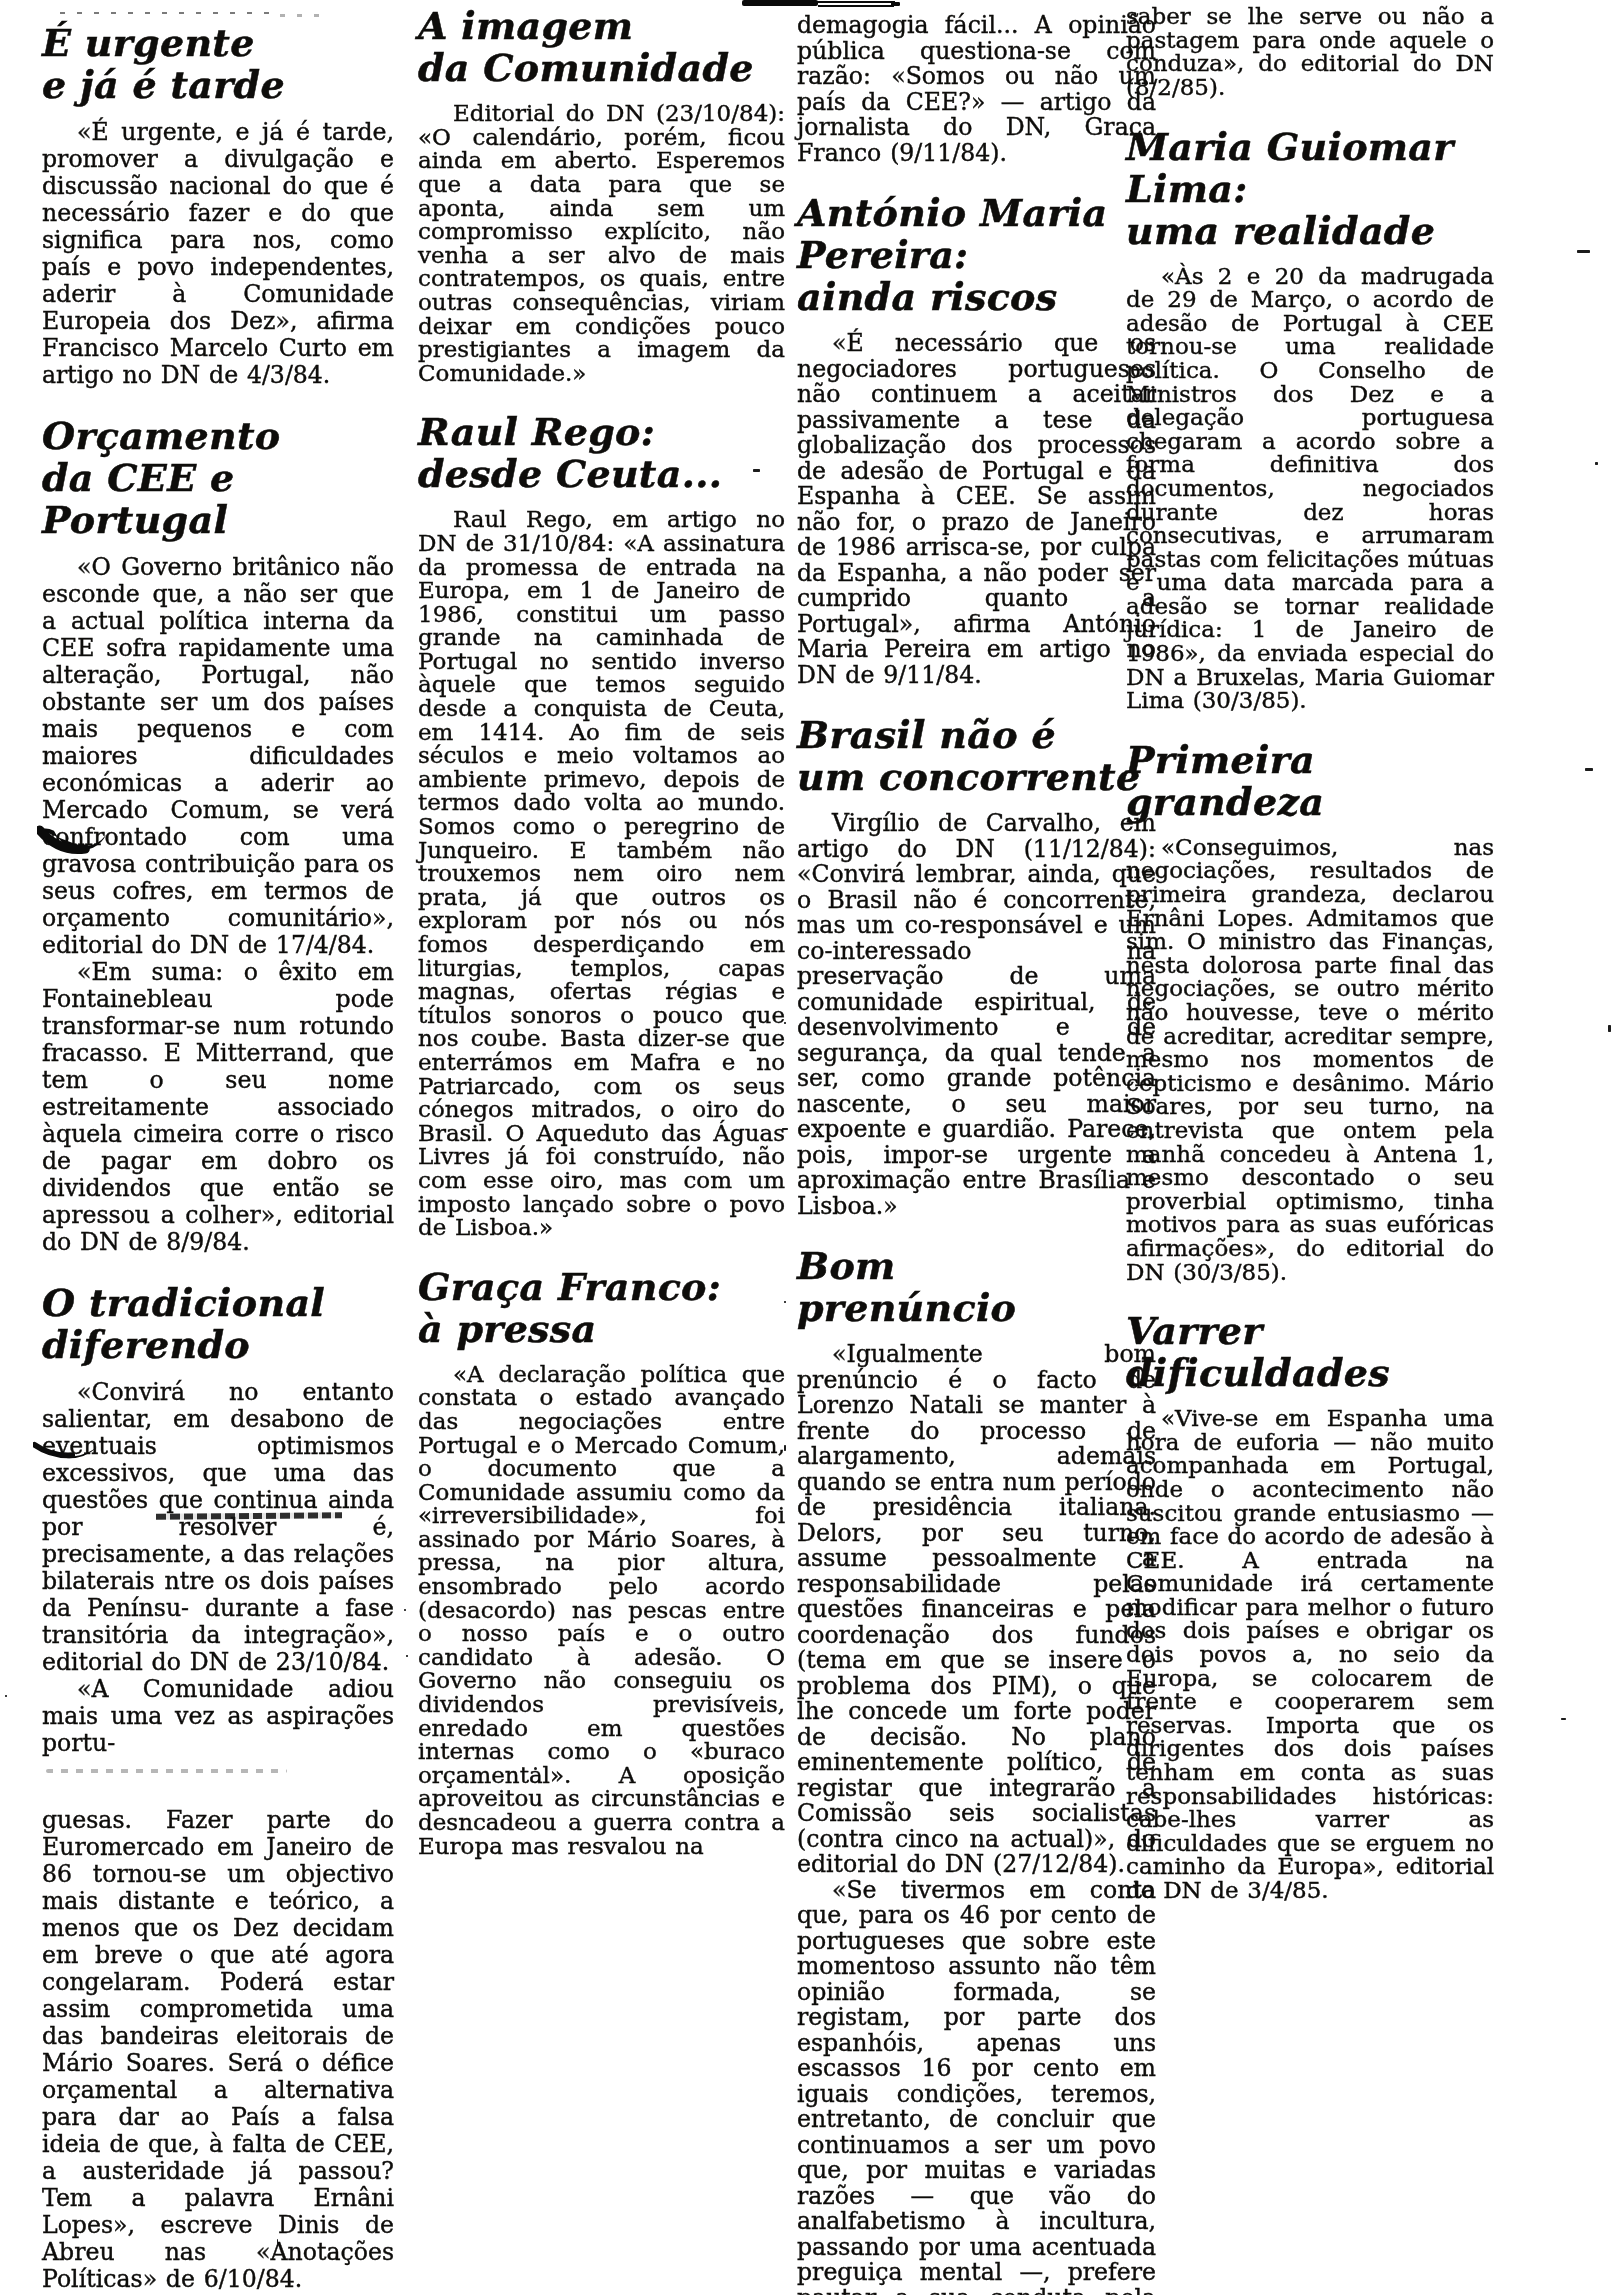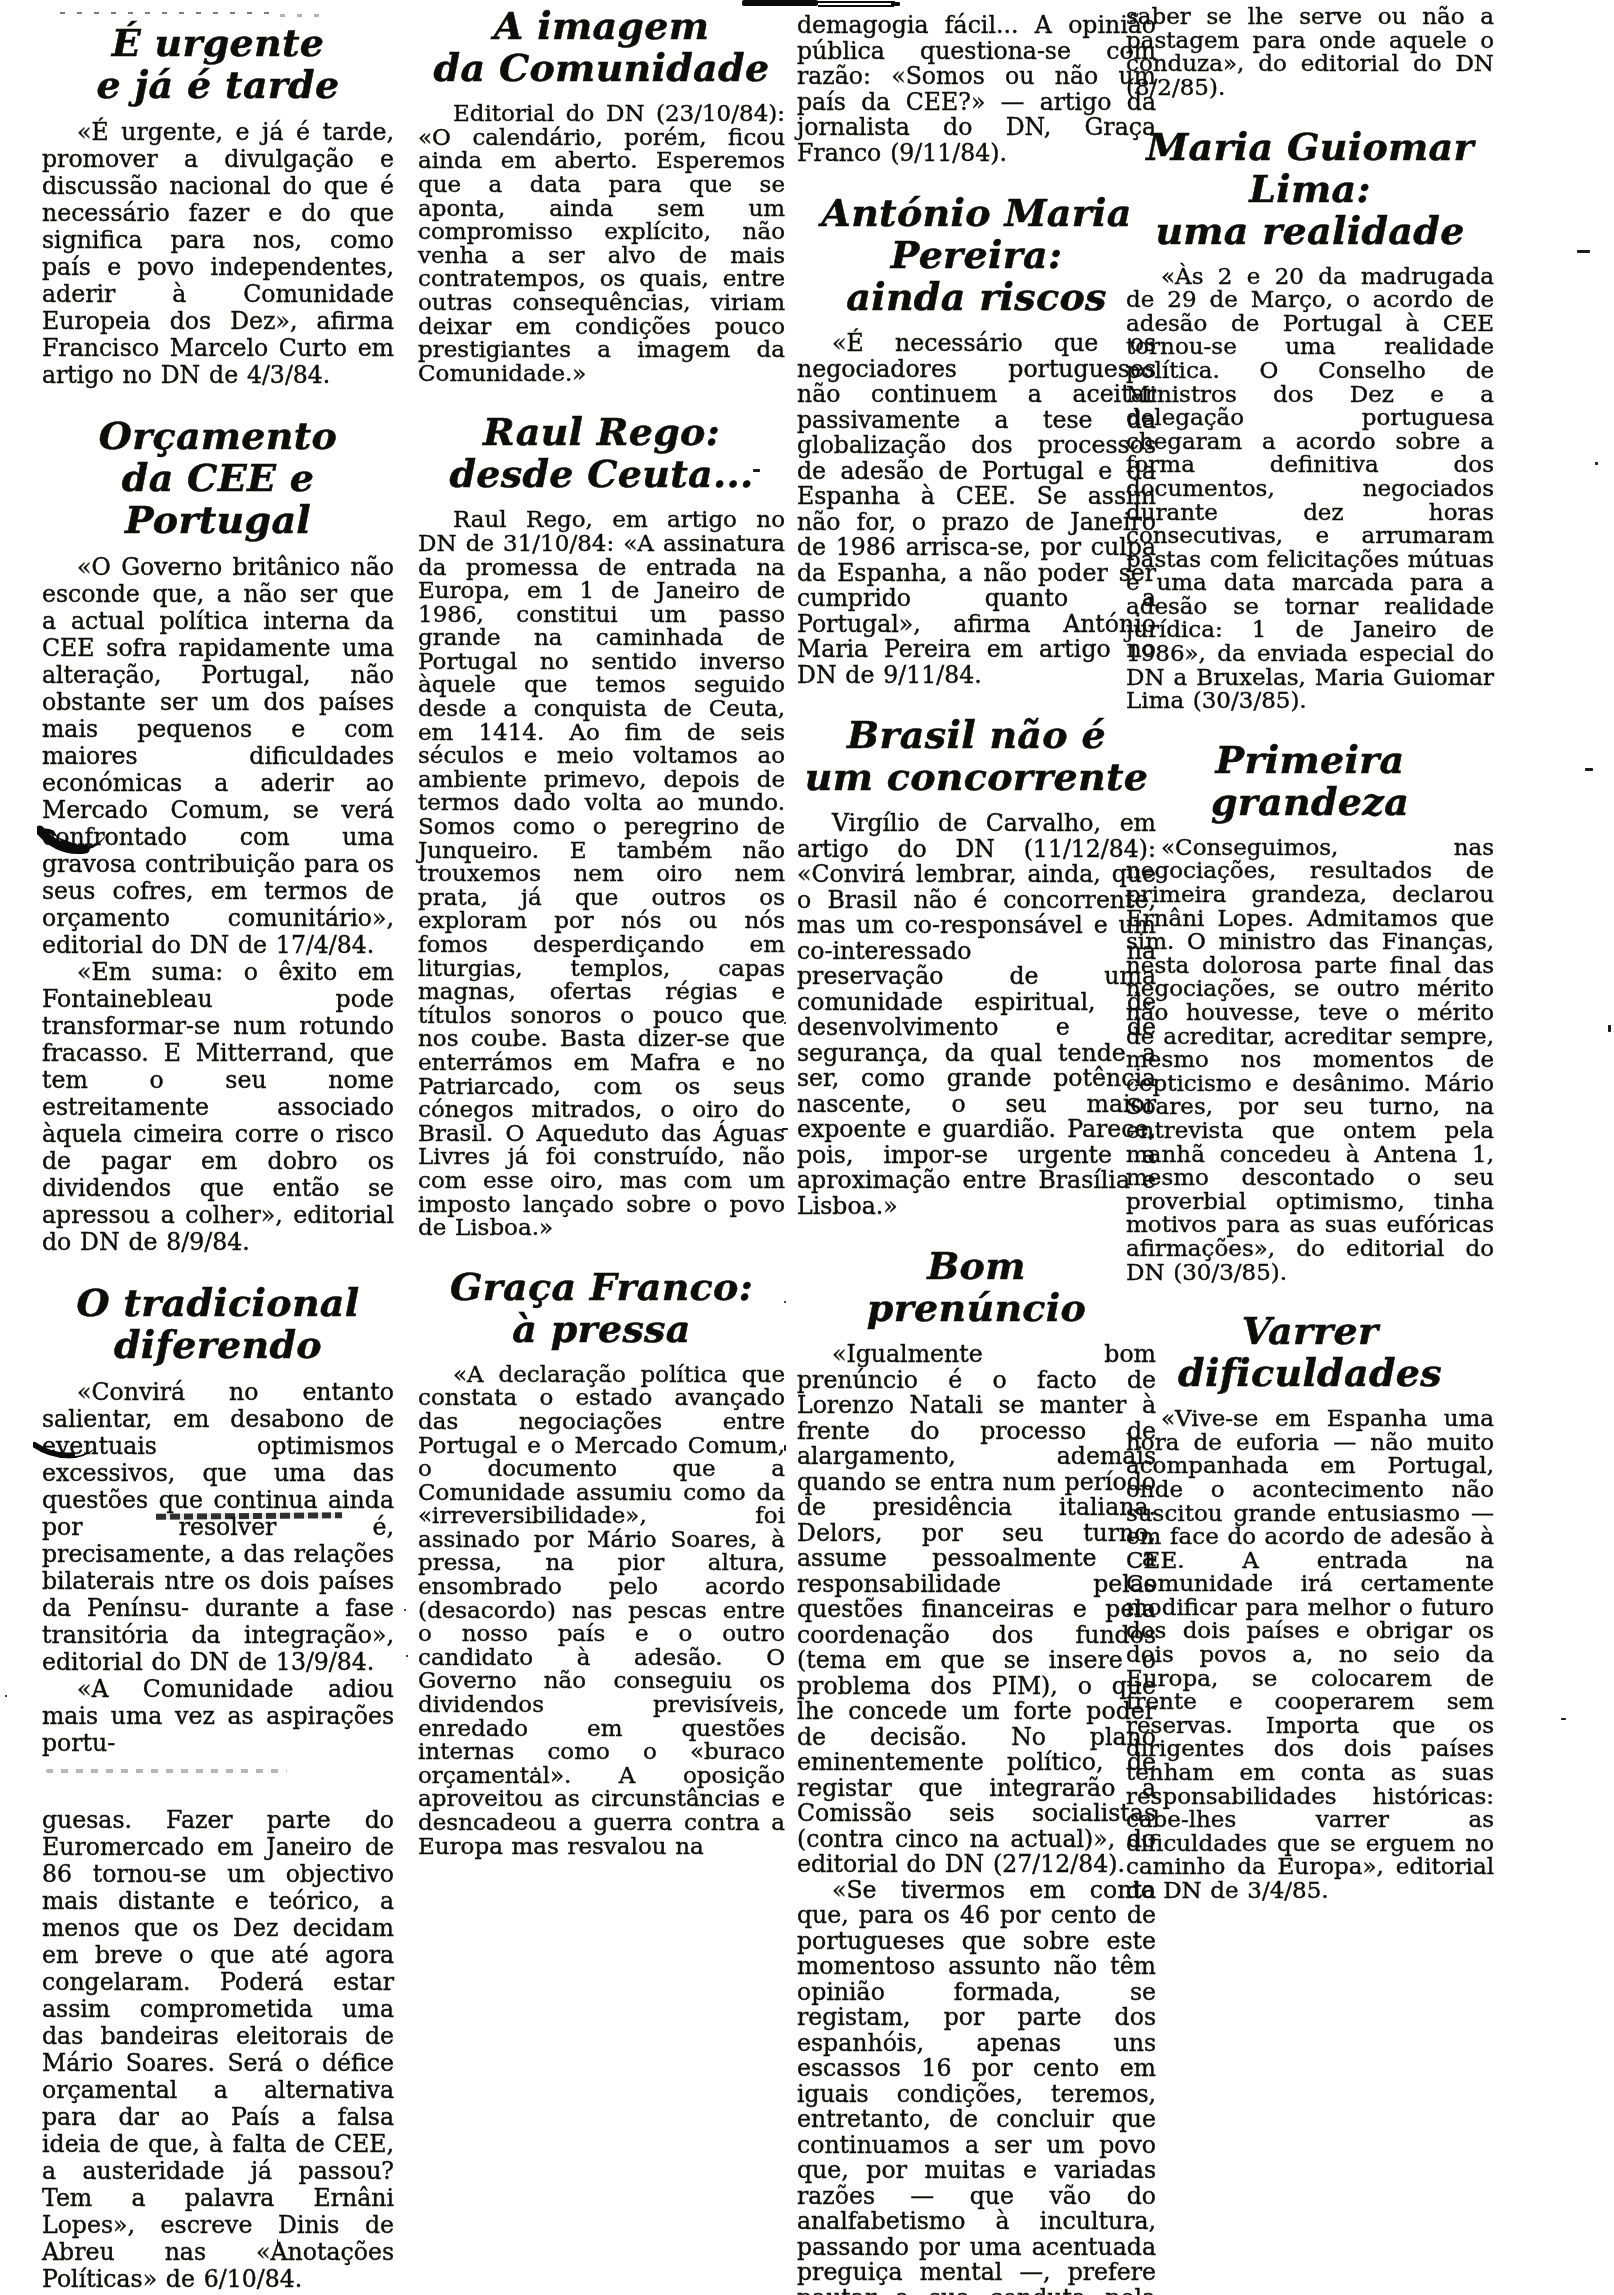--- a/index.html
+++ b/index.html
@@ -15,21 +15,21 @@
     position:absolute;top:0;
     text-align:justify;
   }
   .col h2{
     font-family:"DejaVu Serif","Liberation Serif",serif;
     font-weight:bold;font-style:italic;
     font-size:38px;line-height:42px;
     letter-spacing:0.3px;
     margin:26px 0 13px 0;
     white-space:pre-line;
-    text-align:center;
+    text-align:left;
     -webkit-text-stroke:0.5px #0e0d0b;
   }
   .col article:first-child h2{margin-top:0;}
   .col p{
     margin:0;
     font-size:var(--fs);line-height:var(--lh);
     text-indent:35px;
     word-spacing:1.3px;
     -webkit-text-stroke:0.4px #0e0d0b;
   }
@@ -69,21 +69,21 @@
       <h2>Orçamento
 da CEE e Portugal</h2>
       <p>«O Governo britânico não esconde que, a não ser que a actual política interna da CEE sofra rapidamente uma alteração, Portugal, não obstante ser um dos países mais pequenos e com maiores dificuldades económicas a aderir ao Mercado Comum, se verá confrontado com uma gravosa contribuição para os seus cofres, em termos de orçamento comunitário», editorial do DN de 17/4/84.</p>
     </article>
     <article>
       <p>«Em suma: o êxito em Fontainebleau pode transformar-se num rotundo fracasso. E Mitterrand, que tem o seu nome estreitamente associado àquela cimeira corre o risco de pagar em dobro os dividendos que então se apressou a colher», editorial do DN de 8/9/84.</p>
     </article>
     <article>
       <h2>O tradicional
 diferendo</h2>
-      <p>«Convirá no entanto salientar, em desabono de eventuais optimismos excessivos, que uma das questões que continua ainda por resolver é, precisamente, a das relações bilaterais ntre os dois países da Penínsu- durante a fase transitória da integração», editorial do DN de 13/9/84.</p>
+      <p>«Convirá no entanto salientar, em desabono de eventuais optimismos excessivos, que uma das questões que continua ainda por resolver é, precisamente, a das relações bilaterais ntre os dois países da Penínsu- durante a fase transitória da integração», editorial do DN de 23/10/84.</p>
     </article>
     <article>
       <p>«A Comunidade adiou mais uma vez as aspirações portu-</p>
       <div class="gap">
         <div class="art smudge" style="left:3.9px;top:11.8px;width:241px;"></div>
       </div>
       <p class="cont">guesas. Fazer parte do Euromercado em Janeiro de 86 tornou-se um objectivo mais distante e teórico, a menos que os Dez decidam em breve o que até agora congelaram. Poderá estar assim comprometida uma das bandeiras eleitorais de Mário Soares. Será o défice orçamental a alternativa para dar ao País a falsa ideia de que, à falta de CEE, a austeridade já passou? Tem a palavra Ernâni Lopes», escreve Dinis de Abreu nas «Anotações Políticas» de 6/10/84.</p>
     </article>
   </section>
 

